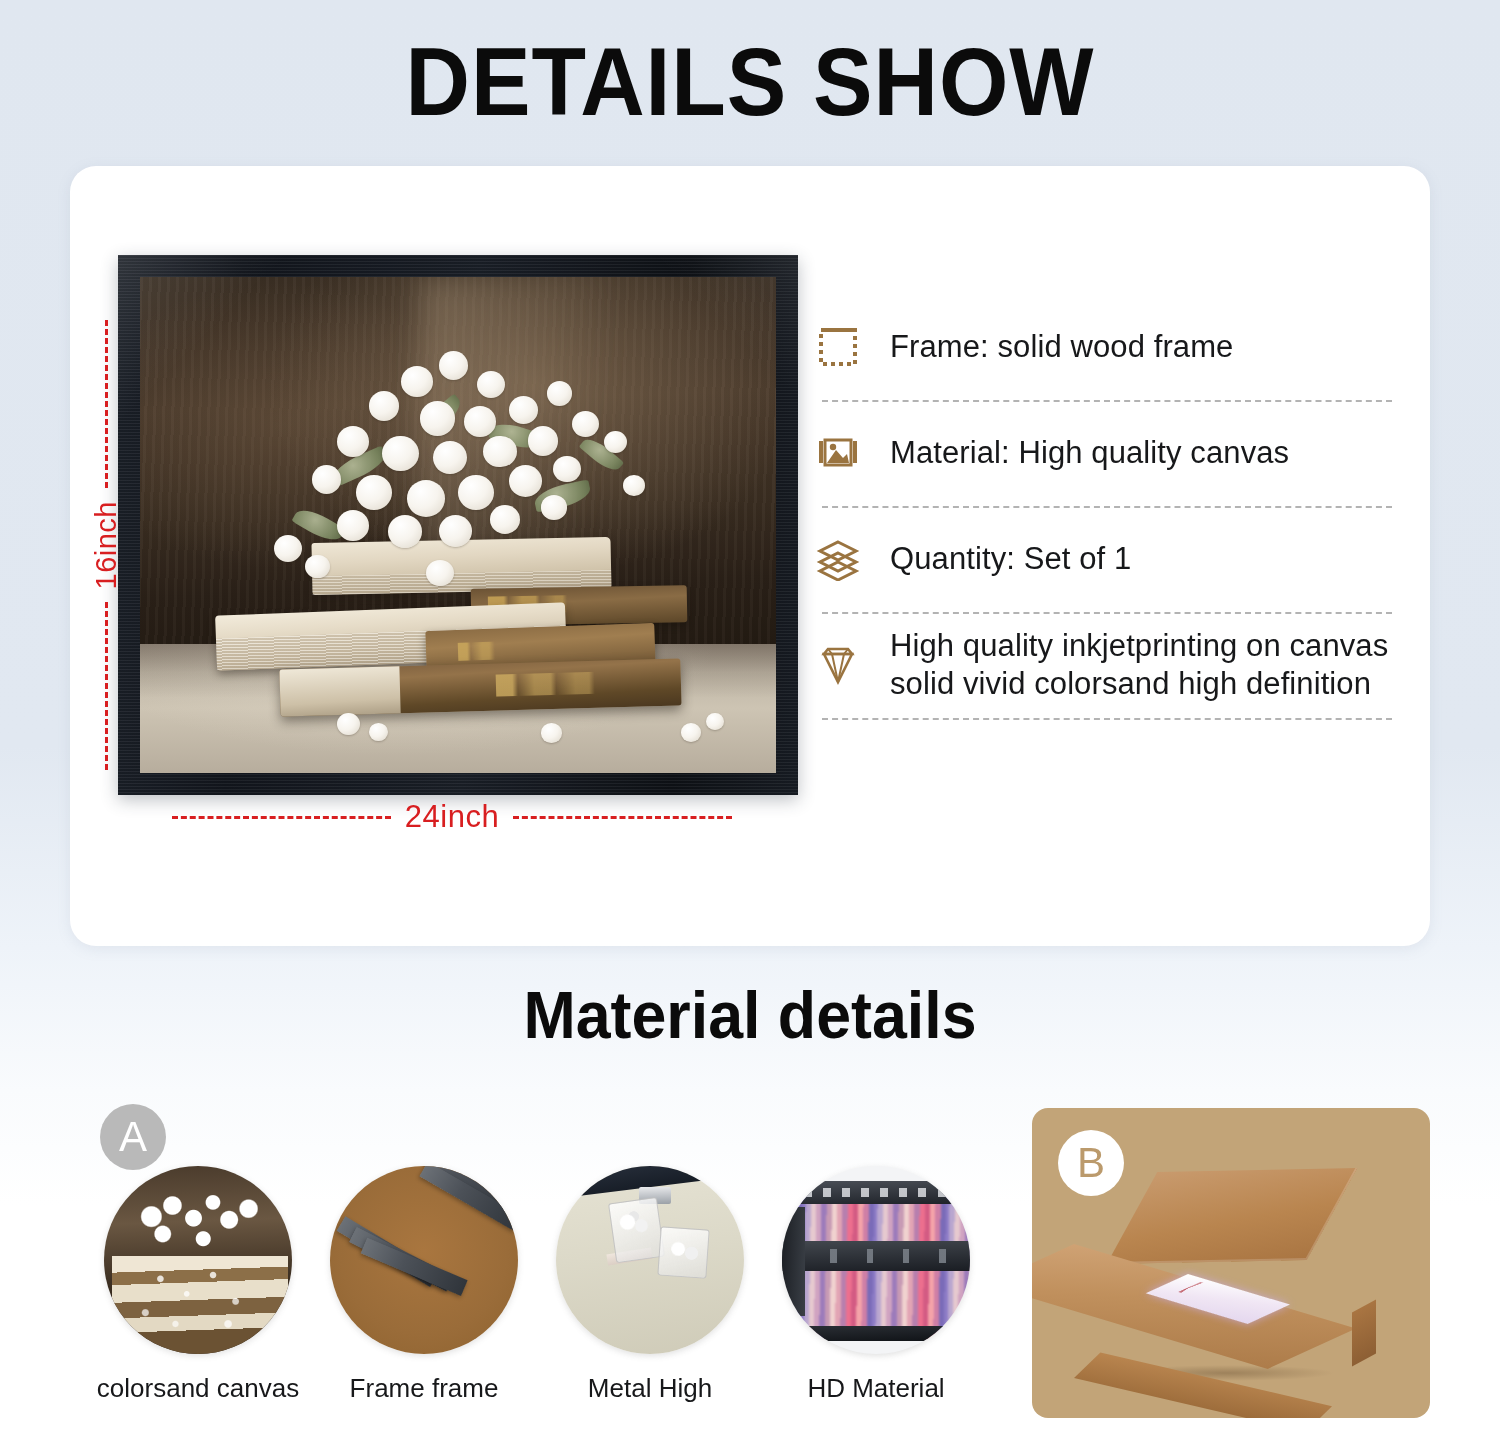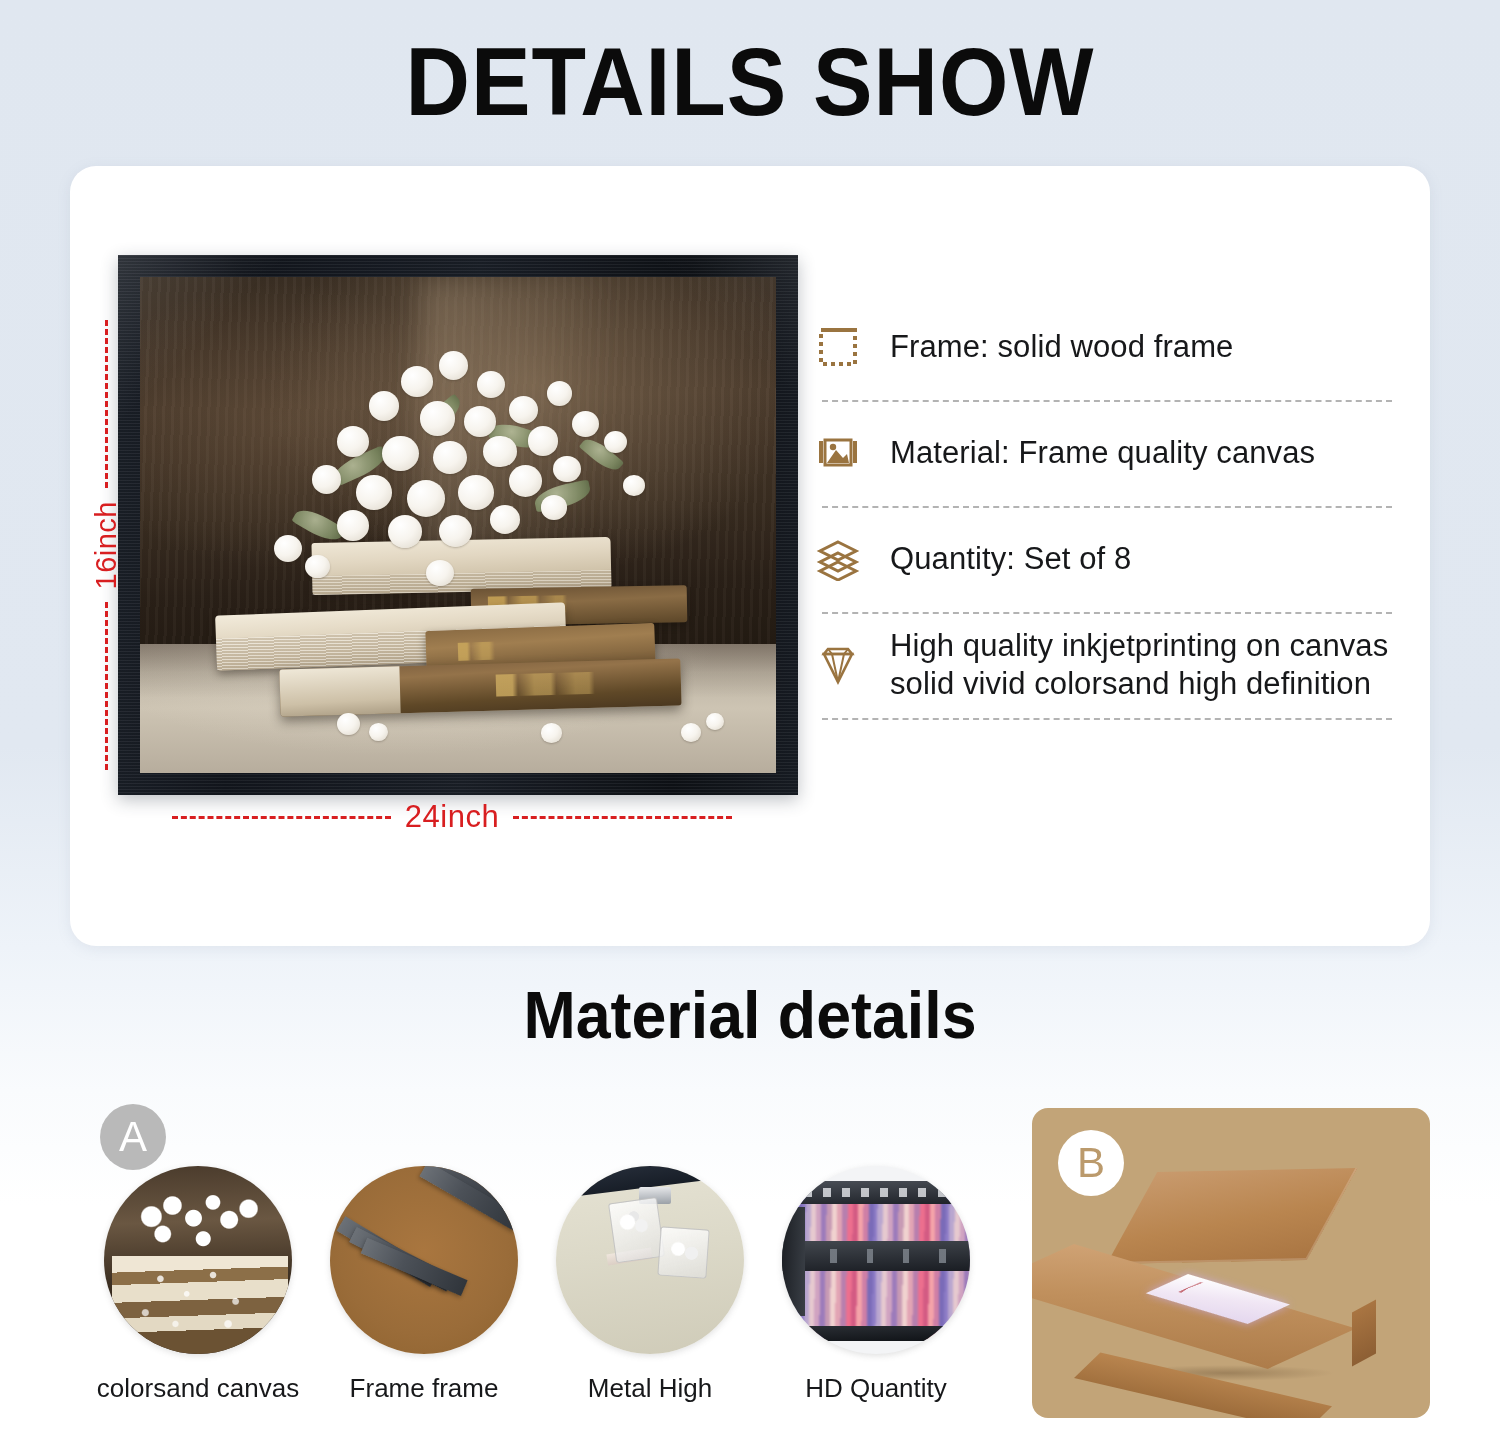--- a/index.html
+++ b/index.html
@@ -656,33 +656,33 @@
   <div class="feature">
     <span class="f-icon">
       <svg width="44" height="44" viewBox="0 0 44 44" aria-hidden="true">
         <rect x="3" y="10" width="4" height="22" fill="#9a7440"></rect>
         <rect x="37" y="10" width="4" height="22" fill="#9a7440"></rect>
         <rect x="9" y="9" width="26" height="25" fill="none" stroke="#9a7440" stroke-width="3"></rect>
         <path d="M11 32 L20 19 L27 27 L31 23 L33 32 Z" fill="#9a7440"></path>
         <circle cx="17" cy="16" r="3.2" fill="#9a7440"></circle>
       </svg>
     </span>
-    <span class="f-text">Material: Frame quality canvas</span>
+    <span class="f-text">Material: High quality canvas</span>
   </div>
   <div class="f-sep"></div>
 
   <div class="feature">
     <span class="f-icon">
       <svg width="44" height="44" viewBox="0 0 44 44" aria-hidden="true">
         <path d="M22 5 L40 14 L22 23 L4 14 Z" fill="none" stroke="#9a7440" stroke-width="3"></path>
         <path d="M22 16 L40 25 L22 34 L4 25 Z" fill="none" stroke="#9a7440" stroke-width="3"></path>
         <path d="M22 25 L40 34 L22 43 L4 34 Z" fill="none" stroke="#9a7440" stroke-width="3"></path>
       </svg>
     </span>
-    <span class="f-text">Quantity: Set of 8</span>
+    <span class="f-text">Quantity: Set of 1</span>
   </div>
   <div class="f-sep"></div>
 
   <div class="feature">
     <span class="f-icon">
       <svg width="46" height="46" viewBox="0 0 46 46" aria-hidden="true">
         <path d="M9 12 L37 12 L23 40 Z" fill="none" stroke="#9a7440" stroke-width="2.6"></path>
         <path d="M13 7 L33 7 L37 12 L9 12 Z" fill="none" stroke="#9a7440" stroke-width="2.6"></path>
         <path d="M13 7 L17 12 M33 7 L29 12 M17 12 L23 40 M29 12 L23 40 M17 12 L29 12" stroke="#9a7440" stroke-width="2" fill="none"></path>
       </svg>
@@ -732,21 +732,21 @@
     </div>
 
     <div class="thumb-cell">
       <div class="circle t4">
         <div class="artprint"></div>
         <div class="topbar"></div>
         <div class="carriage"></div>
         <div class="botbar"></div>
         <div class="leftpanel"></div>
       </div>
-      <div class="thumb-caption">HD Quantity</div>
+      <div class="thumb-caption">HD Material</div>
     </div>
 
   </div>
 </div>
 
 <div class="panel-b">
   <div class="badge badge-b">B</div>
   <div class="box">
     <div class="shadow"></div>
     <div class="lid"></div>

